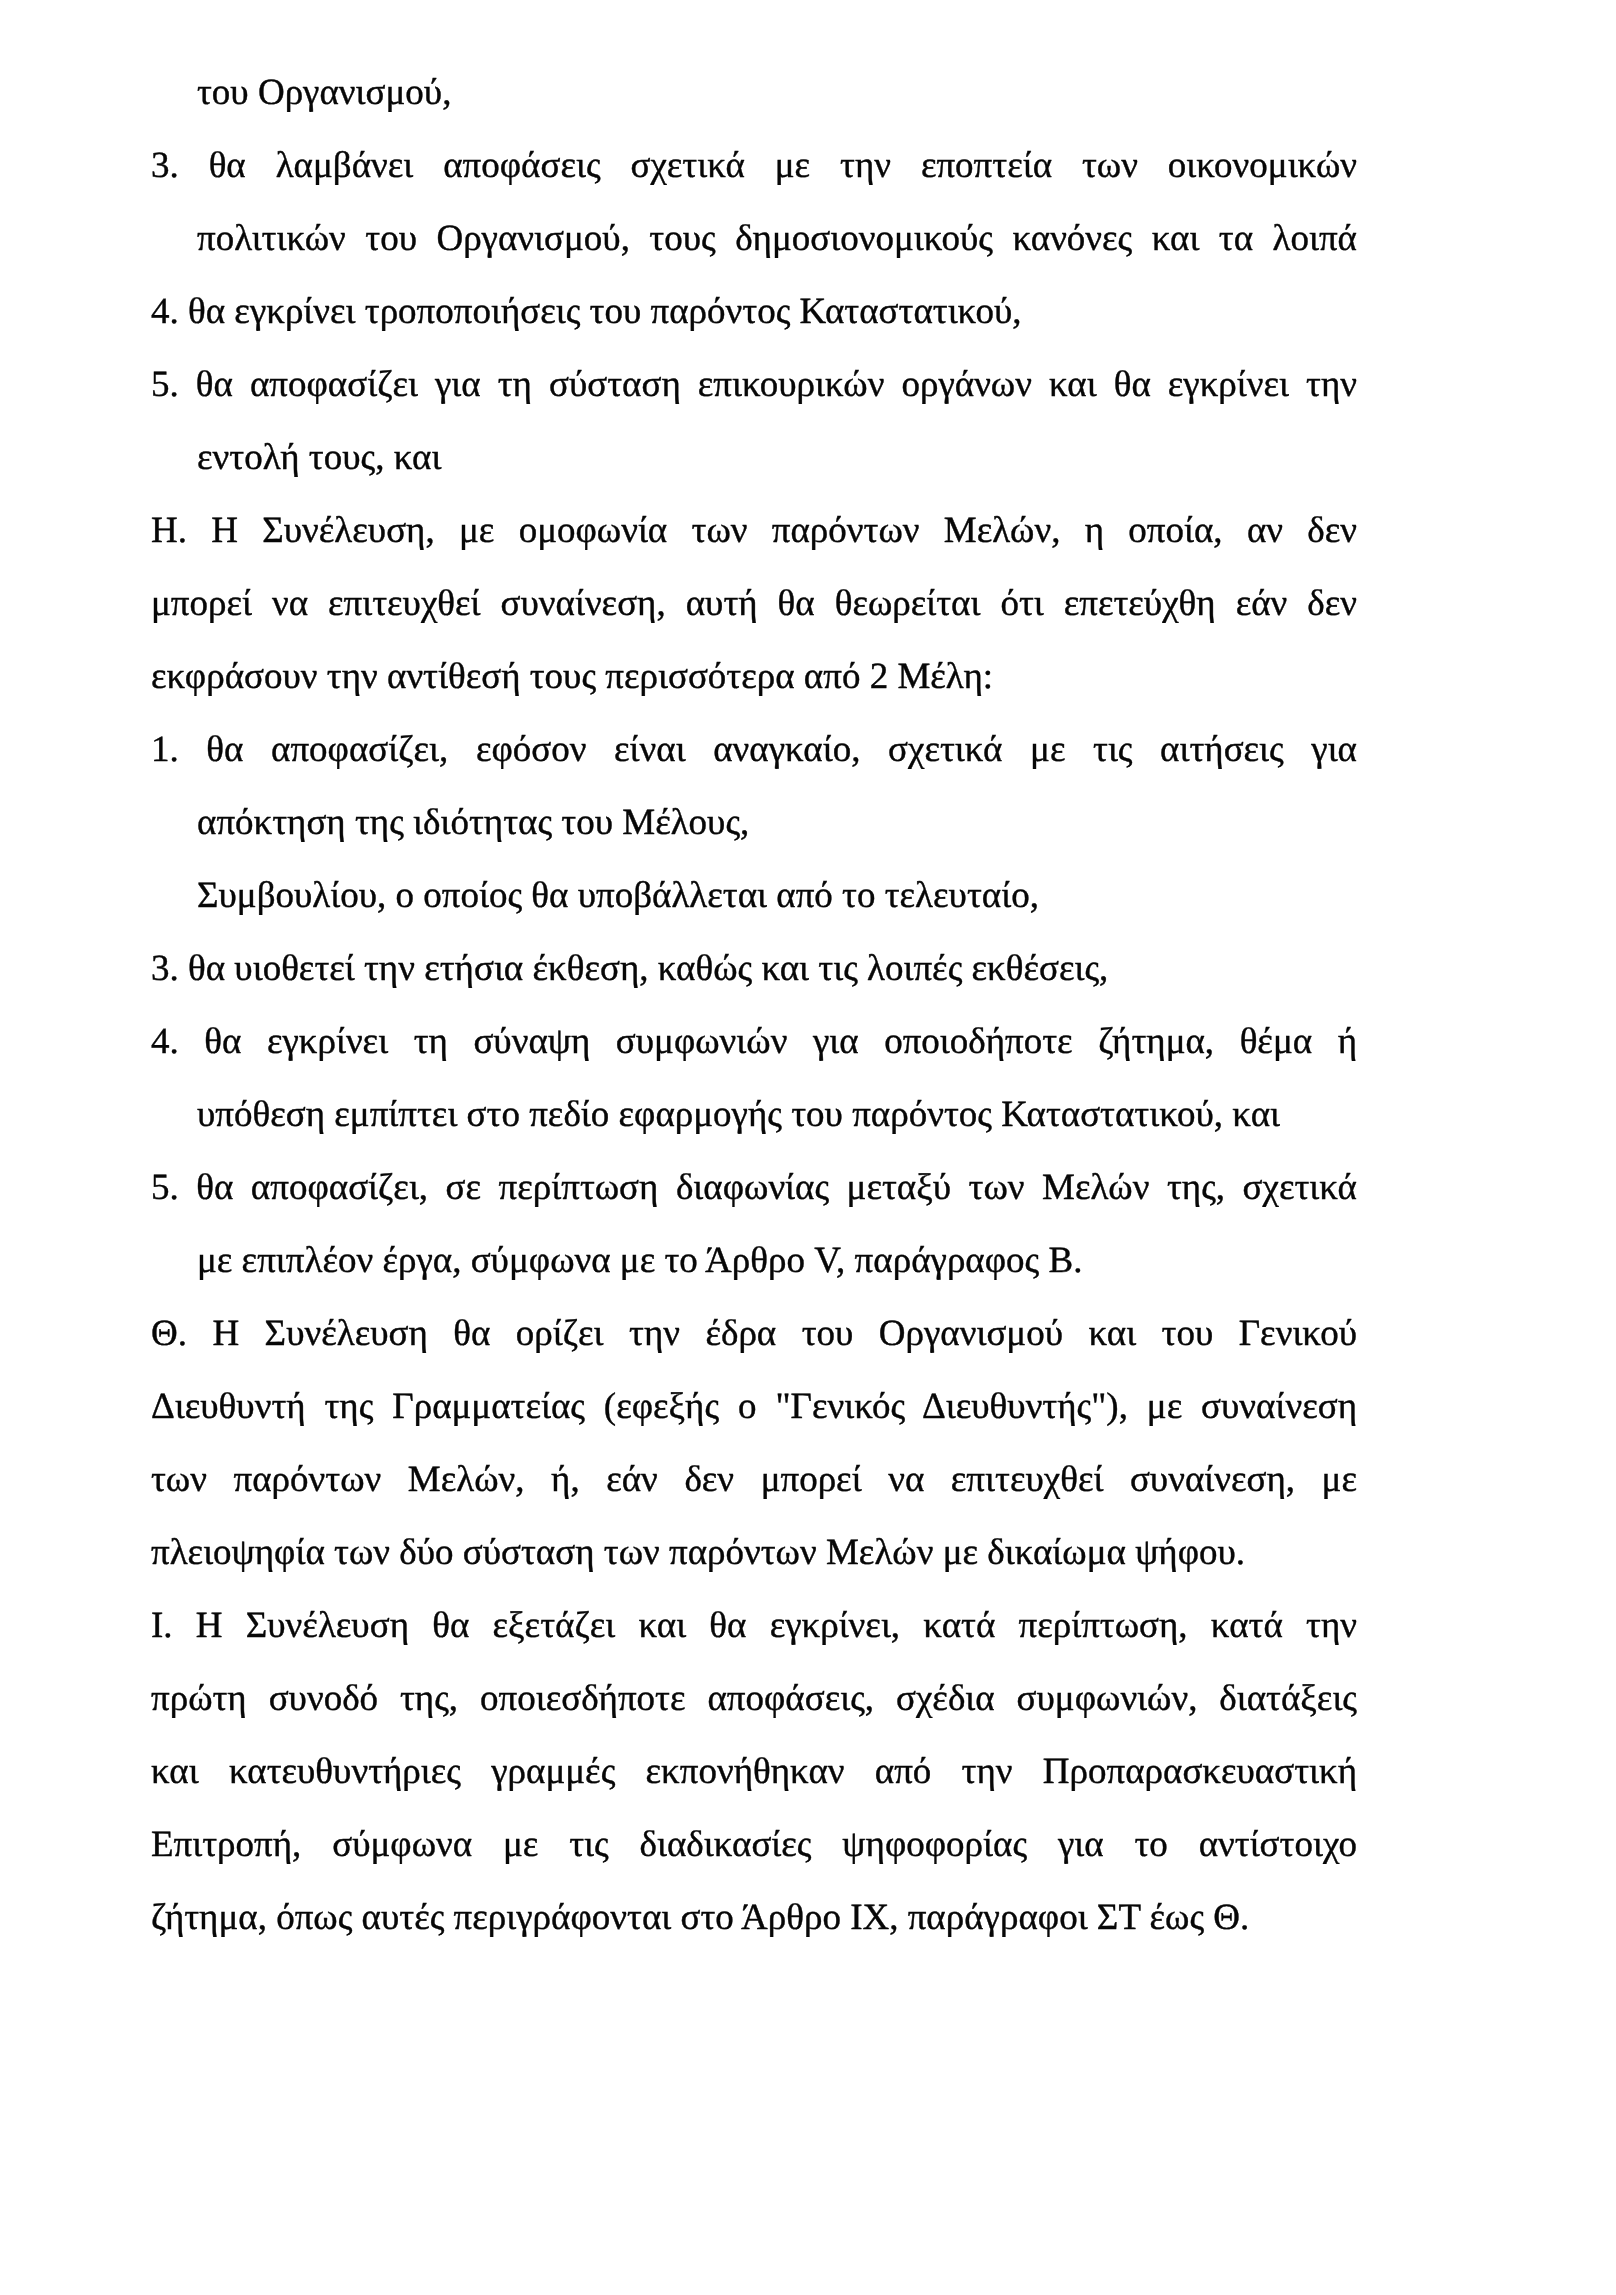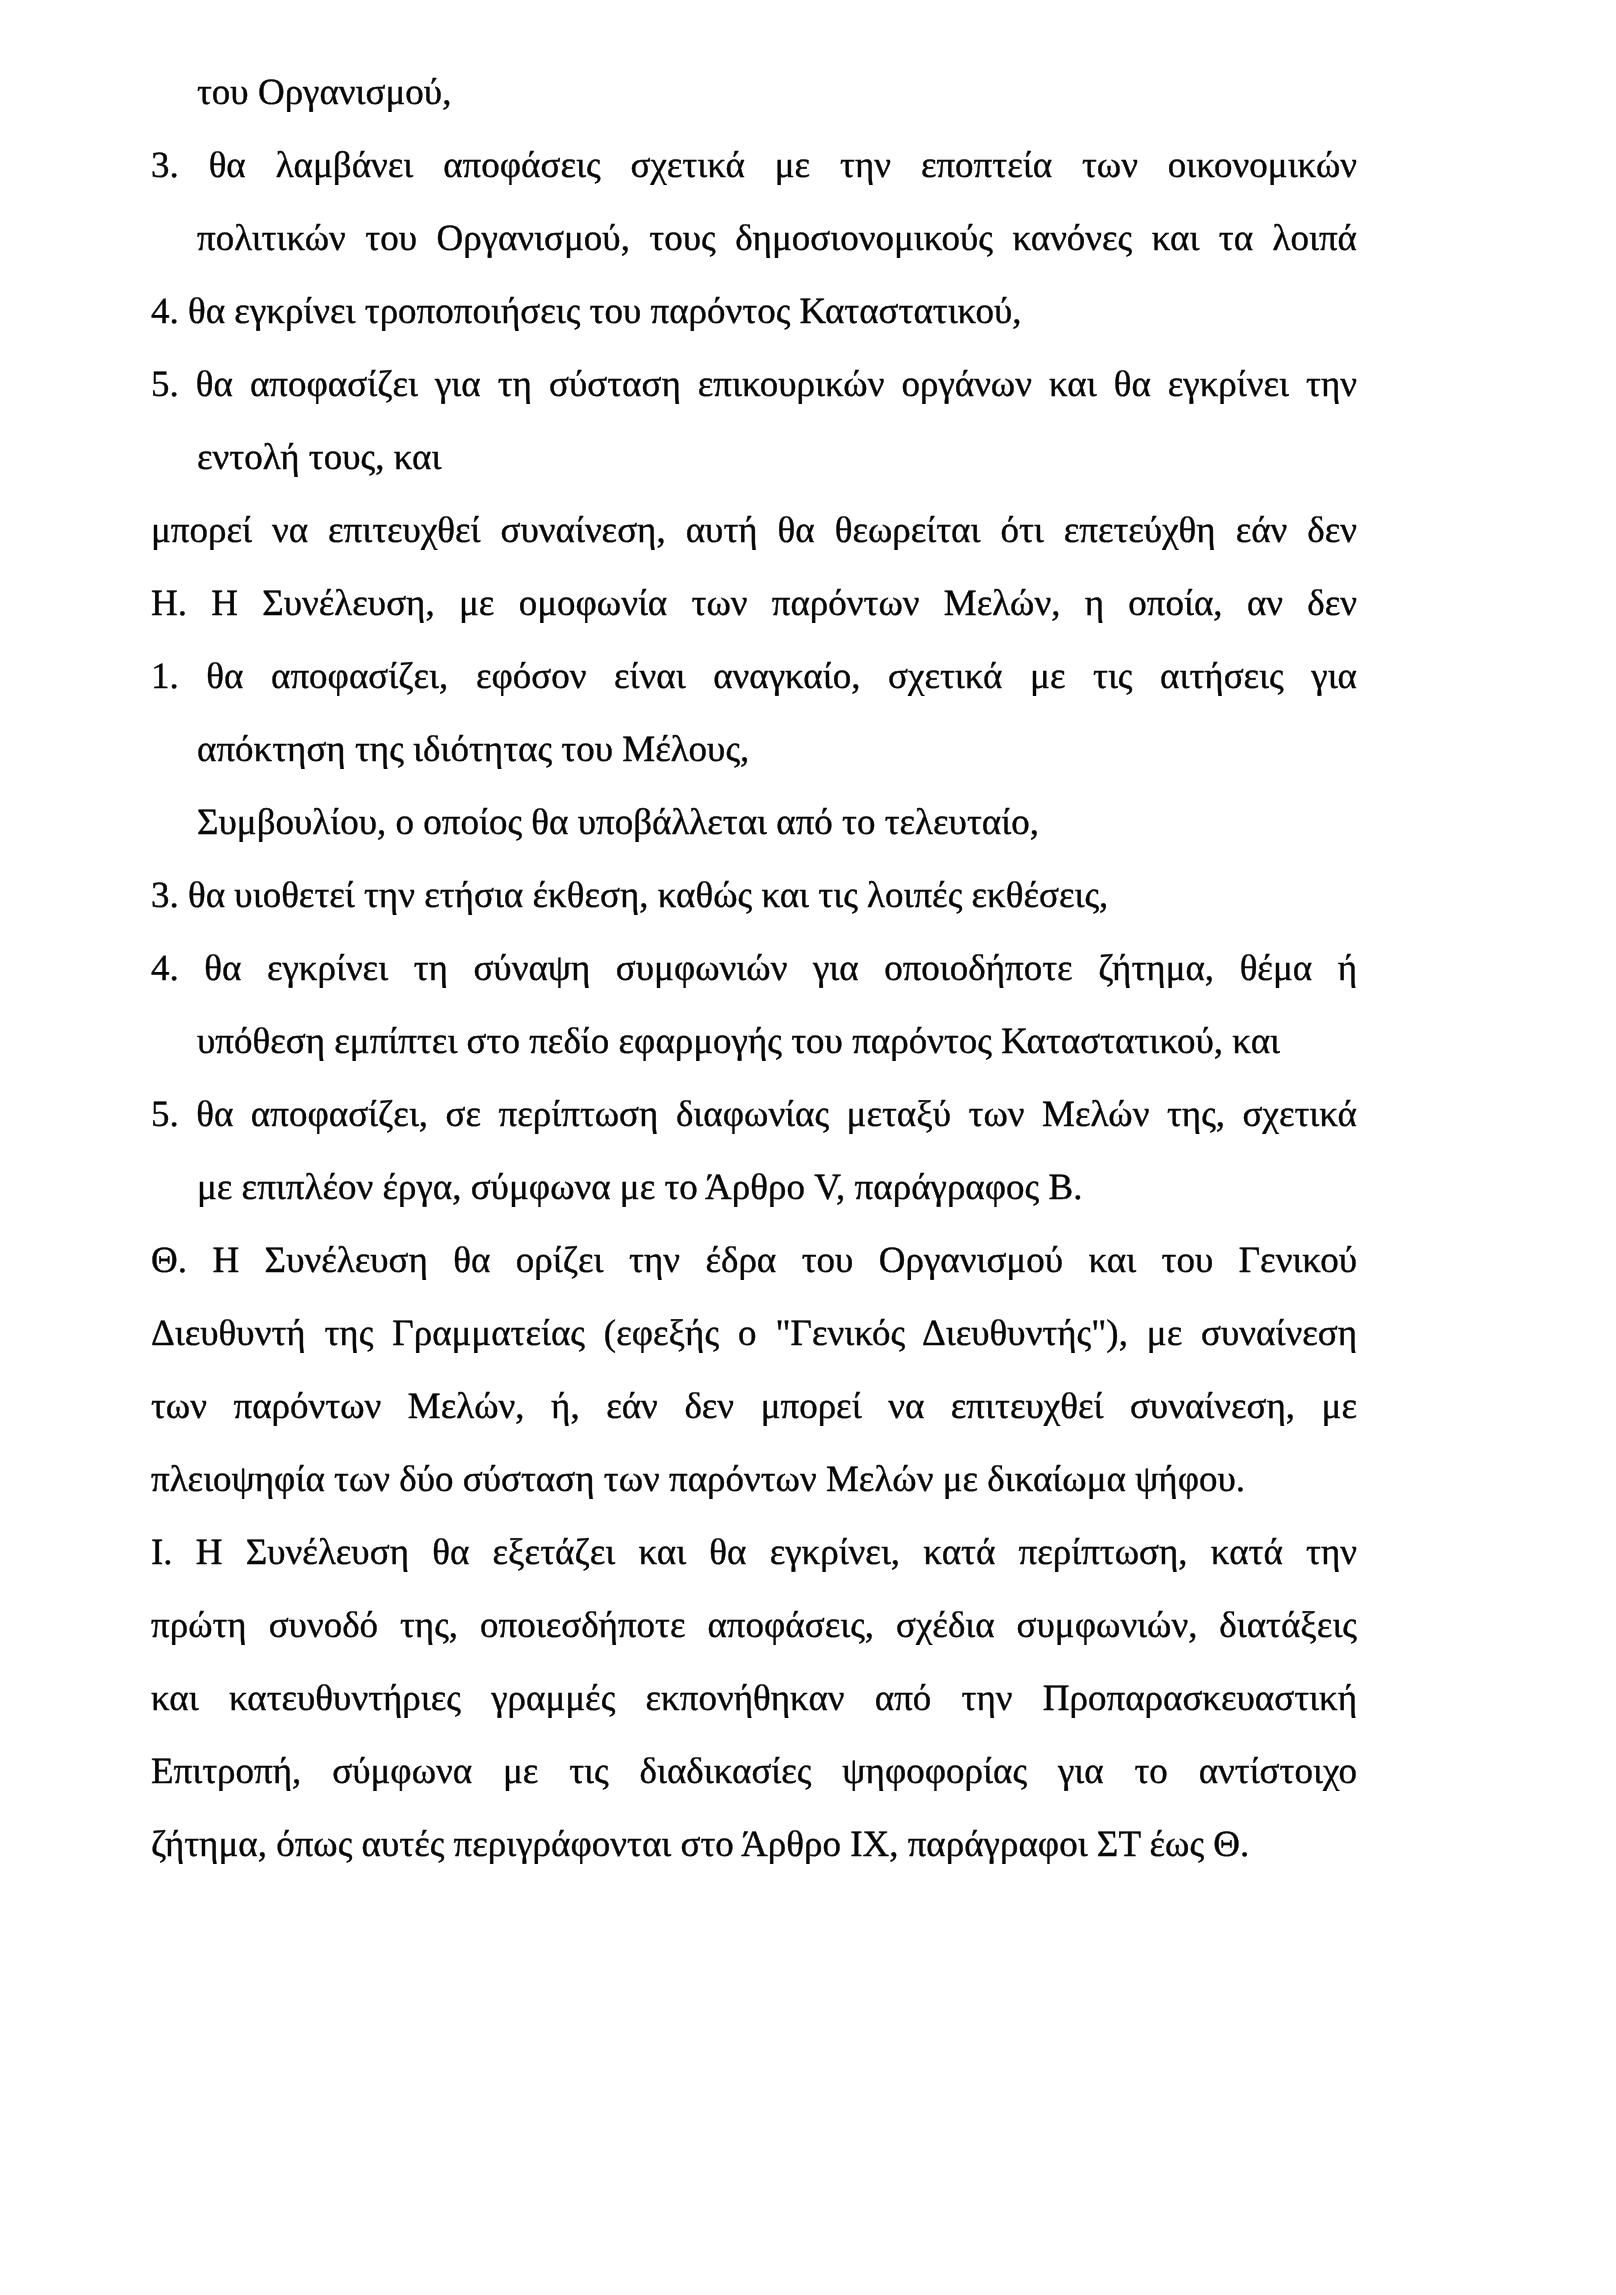--- a/index.html
+++ b/index.html
@@ -56,22 +56,23 @@
         <div class="line indent">πολιτικών του Οργανισμού, τους δημοσιονομικούς κανόνες και τα λοιπά</div>
       </div>
       <div class="paragraph">
         <div class="line last">4. θα εγκρίνει τροποποιήσεις του παρόντος Καταστατικού,</div>
       </div>
       <div class="paragraph">
         <div class="line">5. θα αποφασίζει για τη σύσταση επικουρικών οργάνων και θα εγκρίνει την</div>
         <div class="line last indent">εντολή τους, και</div>
       </div>
       <div class="paragraph">
+        <div class="line">Η. Η Συνέλευση, με ομοφωνία των παρόντων Μελών, η οποία, αν δεν</div>
         <div class="line">μπορεί να επιτευχθεί συναίνεση, αυτή θα θεωρείται ότι επετεύχθη εάν δεν</div>
-        <div class="line">Η. Η Συνέλευση, με ομοφωνία των παρόντων Μελών, η οποία, αν δεν</div>
+        <div class="line last">εκφράσουν την αντίθεσή τους περισσότερα από 2 Μέλη:</div>
       </div>
       <div class="paragraph">
         <div class="line">1. θα αποφασίζει, εφόσον είναι αναγκαίο, σχετικά με τις αιτήσεις για</div>
         <div class="line last indent">απόκτηση της ιδιότητας του Μέλους,</div>
       </div>
       <div class="paragraph">
         <div class="line last indent">Συμβουλίου, ο οποίος θα υποβάλλεται από το τελευταίο,</div>
       </div>
       <div class="paragraph">
         <div class="line last">3. θα υιοθετεί την ετήσια έκθεση, καθώς και τις λοιπές εκθέσεις,</div>

